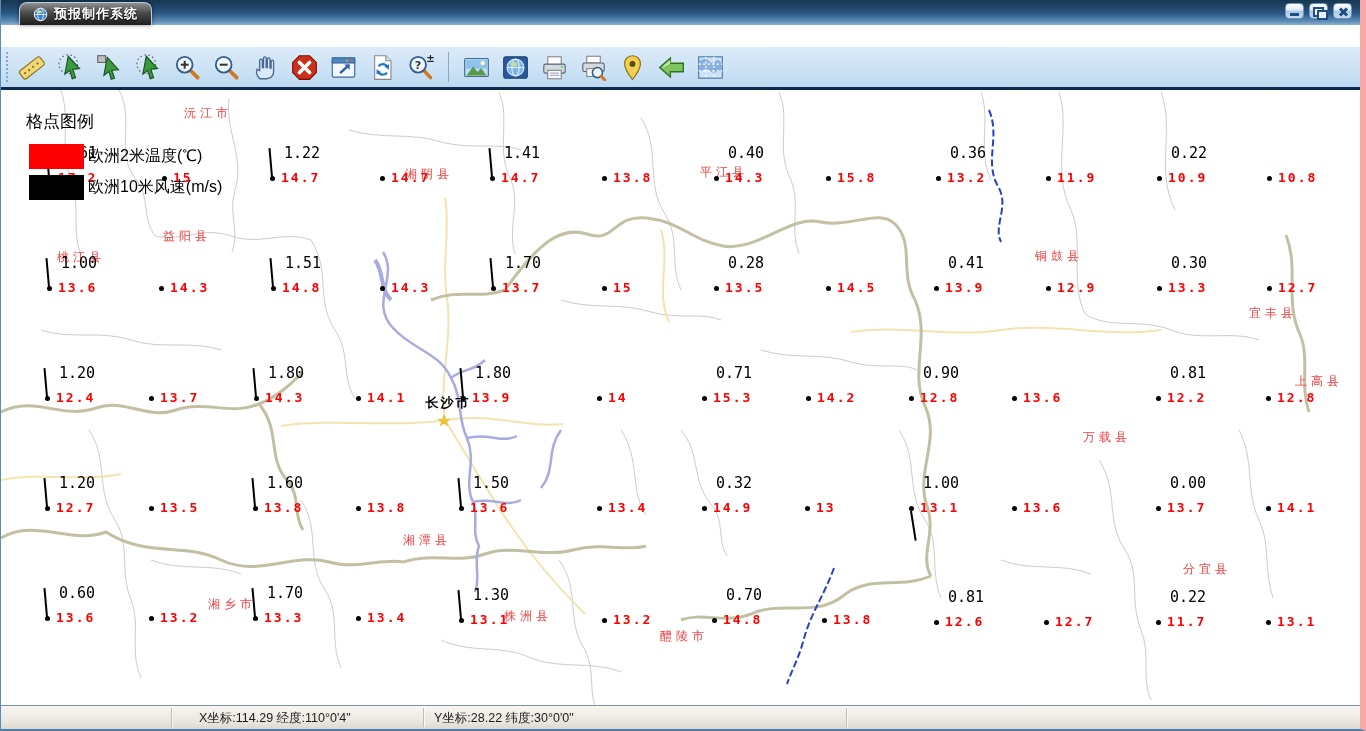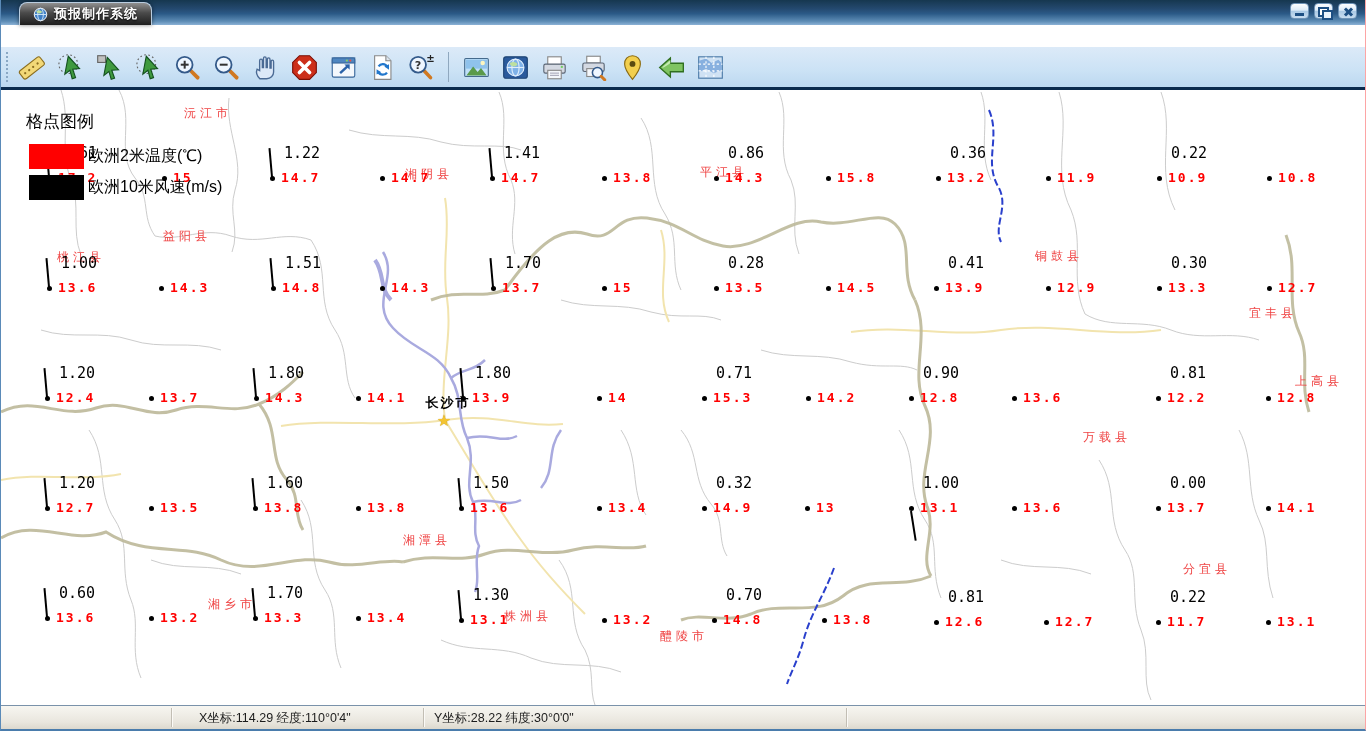--- a/index.html
+++ b/index.html
@@ -1,18 +1,18 @@
 <!DOCTYPE html>
 <html><head>
 <meta charset="utf-8">
 <style>
   html,body{margin:0;padding:0;background:#888;}
   *{box-sizing:border-box;}
   .window{position:relative;width:1366px;height:731px;overflow:hidden;background:#fff;
-    border-left:1px solid #5a8ab8;border-right:1px solid #fca5a5;border-bottom:2px solid #4a7cac;
+    border-left:1px solid #5a8ab8;border-right:6px solid #fca5a5;border-bottom:2px solid #4a7cac;
     font-family:"Liberation Sans",sans-serif;}
   
   .title-bar{position:absolute;left:0;top:0;width:100%;height:25px;
     background:linear-gradient(180deg,#16374f 0%,#24496f 35%,#2b5a87 55%,#5d8cb5 85%,#8cb2d6 100%);}
   .title-tab{position:absolute;left:18px;top:2px;height:23px;padding:0 13px;display:flex;align-items:center;gap:6px;
     background:linear-gradient(180deg,#909090 0%,#4a4a4a 45%,#1e1e1e 100%);
     border:1px solid #b9cde0;border-bottom:none;border-radius:8px 8px 0 0;box-shadow:0 0 4px rgba(0,0,0,.5);}
   .title-text{color:#fff;font-weight:bold;font-size:13px;letter-spacing:1px;text-shadow:0 1px 2px #000;white-space:nowrap;}
   .globe-ic svg{display:block;}
   .window-controls{position:absolute;right:8px;top:3px;display:flex;gap:5px;}
@@ -381,21 +381,21 @@
           <span class="wind">1.41</span>
           <span class="barb up"></span>
         </div>
         <div class="gp" style="left: 603px; top: 88px;">
           <span class="dot"></span>
           <span class="temp">13.8</span>
         </div>
         <div class="gp" style="left: 715px; top: 88px;">
           <span class="dot"></span>
           <span class="temp">14.3</span>
-          <span class="wind">0.86</span>
+          <span class="wind">0.40</span>
         </div>
         <div class="gp" style="left: 827px; top: 88px;">
           <span class="dot"></span>
           <span class="temp">15.8</span>
         </div>
         <div class="gp" style="left: 937px; top: 88px;">
           <span class="dot"></span>
           <span class="temp">13.2</span>
           <span class="wind">0.36</span>
         </div>

